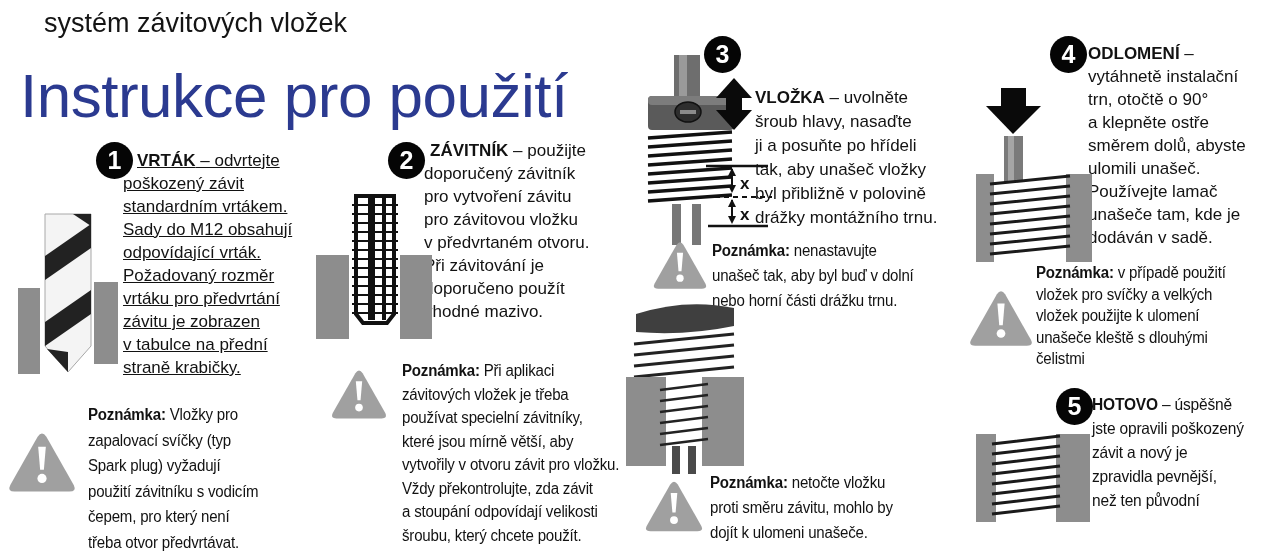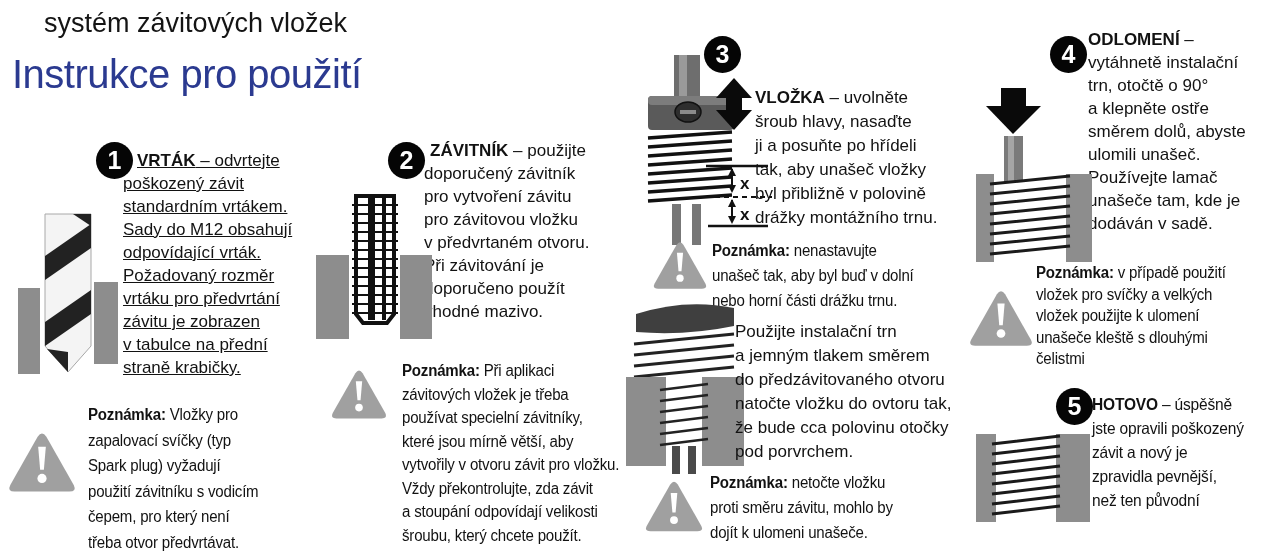--- a/index.html
+++ b/index.html
@@ -2,21 +2,21 @@
 <html lang="cs"><head>
 <meta charset="utf-8">
 <style>
   html,body{margin:0;padding:0;background:#fff;}
   .sheet{
     position:relative;width:1269px;height:557px;background:#ffffff;
     font-family:"Liberation Sans", sans-serif;color:#121212;overflow:hidden;
   }
   .abs{position:absolute;}
   .kicker{position:absolute;left:44px;top:8px;font-size:27px;letter-spacing:0;color:#141414;}
-  .title{position:absolute;left:12px;top:52px;font-size:40px;font-weight:400;margin:0;color:#2b3a90;letter-spacing:-0.5px;}
+  .title{position:absolute;left:12px;top:52px;font-size:62px;font-weight:400;margin:8px;color:#2b3a90;letter-spacing:-0.5px;}
   .badge{
     position:absolute;width:37px;height:37px;border-radius:50%;background:#050505;color:#fff;
     display:flex;align-items:center;justify-content:center;font-weight:bold;font-size:25px;
   }
   .txt{position:absolute;margin:0;white-space:pre-line;font-size:17px;line-height:23px;color:#121212;}
   .txt b{font-weight:bold;}
   .cond{transform:scaleX(0.94);transform-origin:0 0;font-size:16px;letter-spacing:-0.2px;}
   svg text{font-family:"Liberation Sans", sans-serif;}
 </style>
 </head>
@@ -163,40 +163,34 @@
     </g>
     <rect x="0" y="77" width="40" height="89" fill="#8d8d8d"></rect>
     <rect x="76" y="77" width="42" height="89" fill="#8d8d8d"></rect>
     <g>
       <path d="M34,90L82,84 M34,101L82,95 M34,112L82,106 M34,123L82,117 M34,134L82,128 M34,145L82,139" stroke="#222" stroke-width="2.5" fill="none"></path>
     </g>
     <rect x="46" y="146" width="8" height="28" fill="#4a4a4a"></rect>
     <rect x="62" y="146" width="8" height="28" fill="#4a4a4a"></rect>
   </svg>
 
-  <p class="txt" style="left:735px;top:320px;width:240px;line-height:24px;"><span>Použijte instalační trn
-a jemným tlakem směrem
-do předzávitovaného otvoru
-natočte vložku do ovtoru tak,
-že bude cca polovinu otočky
-pod porvrchem.</span></p>
 
   <svg class="abs" style="left:644px;top:477px;" width="60" height="58" viewBox="0 0 64 58">
     <path d="M28,6 Q32,0 36,6 L61,50 Q64,56 57,56 L7,56 Q0,56 3,50 Z" fill="#a0a0a0"></path>
     <path d="M28.5,15 h7 l-1.8,21 h-3.4 z" fill="#fff"></path>
     <circle cx="32" cy="44" r="4.2" fill="#fff"></circle>
   </svg>
   <p class="txt cond" style="left:710px;top:470px;width:270px;line-height:25px;"><b>Poznámka:</b><span> netočte vložku
 proti směru závitu, mohlo by
 dojít k ulomeni unašeče.</span></p>
 
   <div class="badge" style="left:1050px;top:36px;">
     <span>4</span>
   </div>
-  <p class="txt" style="left:1088px;top:28px;width:182px;line-height:23px;"><b>ODLOMENÍ</b><span> –
+  <p class="txt" style="left:1088px;top:42px;width:182px;line-height:23px;"><b>ODLOMENÍ</b><span> –
 vytáhnetě instalační
 trn, otočtě o 90°
 a klepněte ostře
 směrem dolů, abyste
 ulomili unašeč.
 Používejte lamač
 unašeče tam, kde je
 dodáván v sadě.</span></p>
 
   <svg class="abs" style="left:976px;top:88px;" width="116" height="174" viewBox="0 0 116 174">

